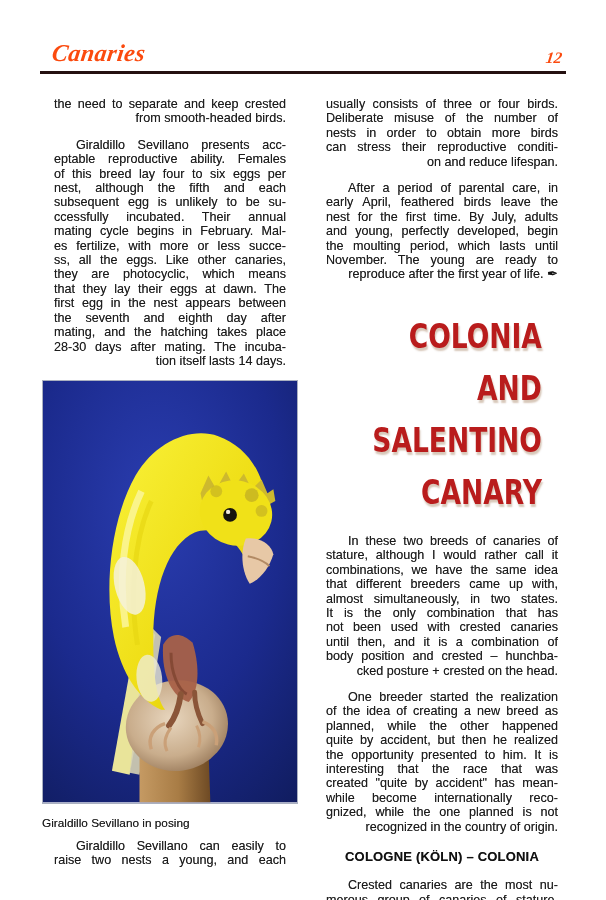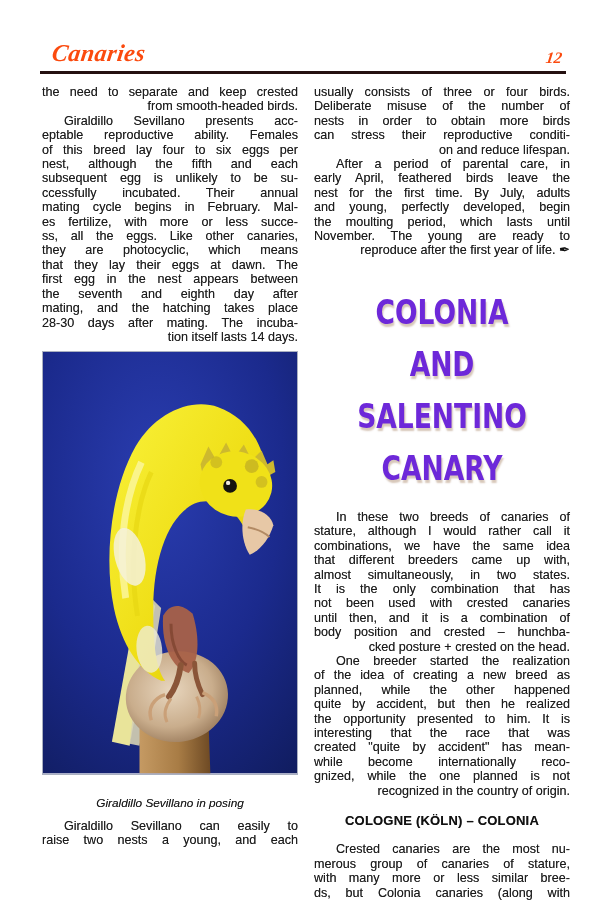--- a/index.html
+++ b/index.html
@@ -53,57 +53,56 @@
     display: flex;
     gap: 16px;
   }
   .col {
     width: 256px;
     font-size: 12.6px;
     line-height: 14.4px;
     text-align: justify;
     text-shadow: 0 0 0.5px rgba(25,25,25,0.6);
   }
-  .para { margin: 0; }
+  .para { margin: 12px; }
   .plines, .lastline { display: block; }
   .plines {
     white-space: pre-line;
     text-align: justify;
     text-align-last: justify;
   }
   .lastline { text-align: right; text-indent: 0; }
   .indent .plines { text-indent: 22px; }
   
   .photo-fig { margin: 7px 0 0 0; width: 256px; }
   .photo-frame {
     width: 254px;
     border: 1px solid #aab0c0;
     font-size: 0;
     line-height: 0;
   }
   .photo-frame svg { width: 254px; height: auto; display: block; }
   .photo-caption {
-    font-style: italic;
     font-size: 11.8px;
     line-height: 15px;
-    text-align: center;
-    margin-top: 21px;
+    text-align: left;
+    margin-top: 12px;
     color: #1a1a1a;
   }
   .after-photo { margin-top: 8px; }
   
   .pen-icon { font-style: normal; font-size: 13px; color: #111; }
   .big-heading {
     margin: 28px 0 16px 0;
-    text-align: center;
+    text-align: right;
     font-family: "DejaVu Sans", sans-serif;
     font-weight: bold;
     font-size: 34px;
     line-height: 52px;
-    color: #6d28d9;
+    color: #b91c1c;
     text-shadow: 1.5px 2.5px 2px rgba(110,55,0,0.28);
   }
   .big-heading > div { transform: scaleX(0.78); }
   .sub-heading {
     margin: 16px 0 14px 0;
     text-align: left;
     font-weight: bold;
     font-size: 13px;
     letter-spacing: 0.2px;
     color: #111;

